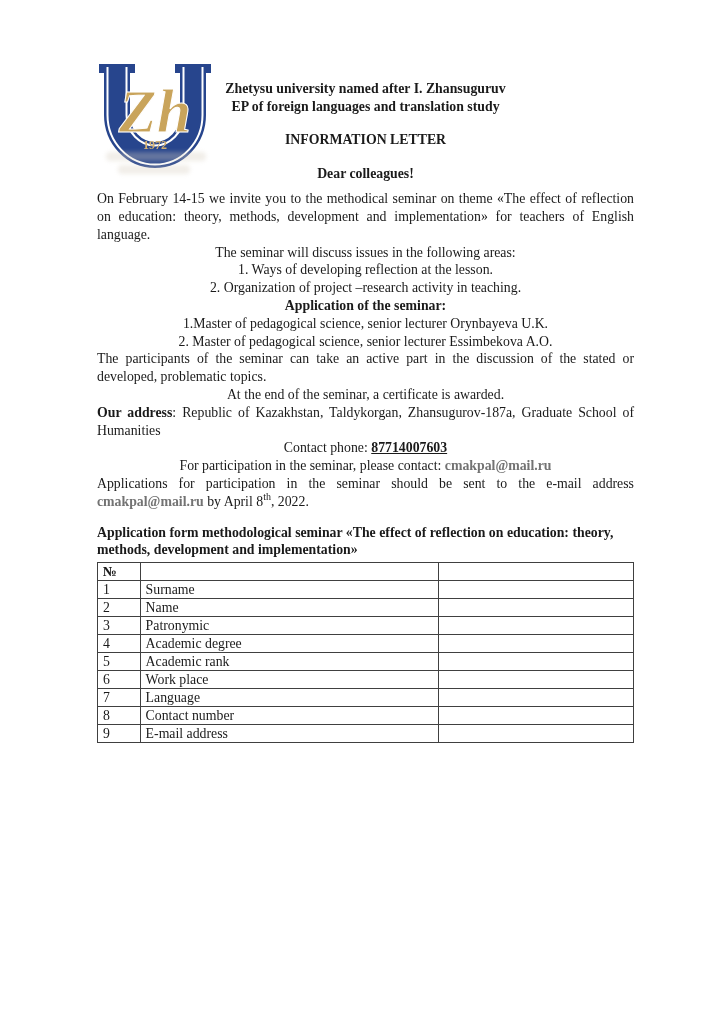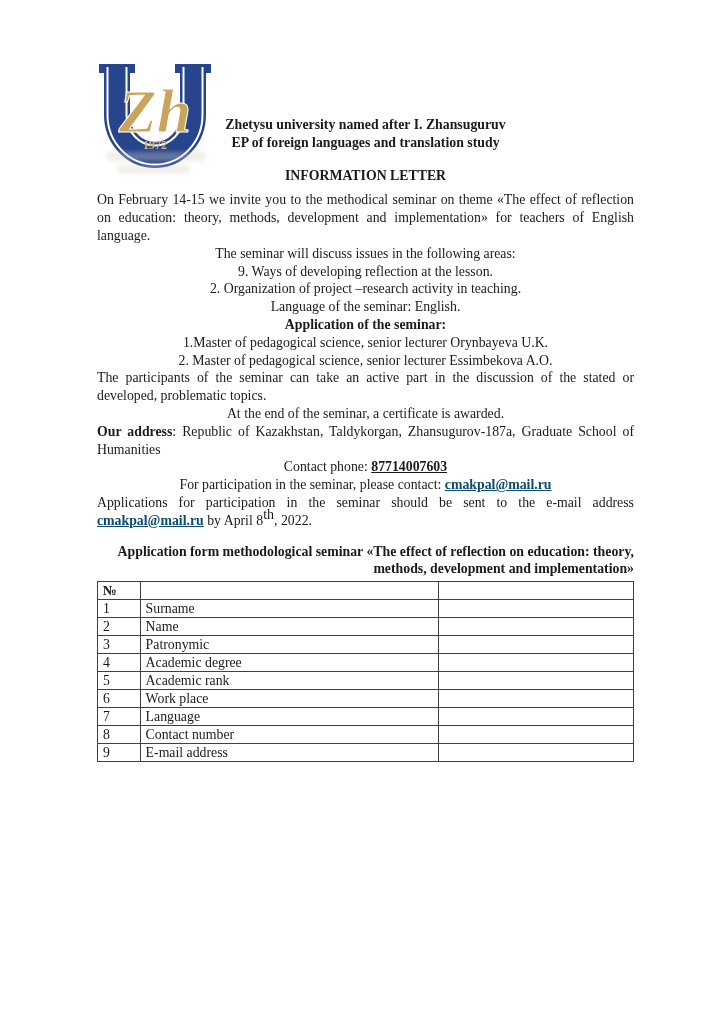--- a/index.html
+++ b/index.html
@@ -29,31 +29,31 @@
   .content {
     position: absolute; left: 97px; top: 0;
     width: 537px;
     font-size: 13.8px; line-height: 17.8px;
   }
   .center { text-align: center; }
   .bold { font-weight: bold; }
   .u { text-decoration: underline; }
   .just { text-align: justify; }
   p { margin: 0; text-align: center; }
-  .uni-block { margin-top: 116px; }
+  .uni-block { margin-top: 80px; }
   .doc-title { margin-top: 15px; }
   .salutation { margin-top: 17px; }
   .body-block { margin-top: 7px; }
   a.link {
-    color: #0c4a6e; font-weight: bold; text-decoration: underline;
+    color: #737373; font-weight: bold; 
     cursor: pointer;
   }
-  sup { font-size: 14px; line-height: 0; }
+  sup { font-size: 10px; line-height: 0; }
   .form-title {
-    margin-top: 13px; font-weight: bold; text-align: right;
+    margin-top: 13px; font-weight: bold; text-align: left;
     line-height: 17px;
   }
   table.app-table {
     border-collapse: collapse;
     margin-top: 4px;
     width: 537px;
     font-size: 13.8px;
   }
   table.app-table td {
     border: 1px solid #404040;
@@ -92,27 +92,27 @@
 
 <div class="content">
 
   <div class="uni-block">
     <div class="center bold">Zhetysu university named after I. Zhansuguruv</div>
     <div class="center bold">EP of foreign languages and translation study</div>
   </div>
 
   <div class="center bold doc-title">INFORMATION LETTER</div>
 
+  <div class="center bold salutation">Dear colleagues!</div>
 
   <div class="body-block">
     <p class="just">On February  14-15 we invite you to the methodical seminar on theme  «The effect of reflection on education: theory, methods, development and implementation» for teachers of English language.</p>
     <p>The seminar will discuss issues in the following areas:</p>
-    <p>9. Ways of developing reflection at the lesson.</p>
+    <p>1. Ways of developing reflection at the lesson.</p>
     <p>2. Organization of project –research  activity  in teaching.</p>
-    <p>Language of the seminar: English.</p>
     <p class="bold">Application of the seminar:</p>
     <p>1.Master of pedagogical science, senior lecturer  Orynbayeva U.K.</p>
     <p>2. Master of pedagogical science, senior lecturer  Essimbekova A.O.</p>
     <p class="just">The participants of the seminar can take an active part in the discussion of the stated or developed, problematic topics.</p>
     <p>At the end of the seminar, a certificate is awarded.</p>
     <p class="just"><b>Our address</b><span>: Republic of Kazakhstan, Taldykorgan, Zhansugurov-187a,  Graduate School of Humanities</span></p>
     <p><span>Contact phone: </span><b class="u">87714007603</b></p>
     <p><span>For participation in the seminar, please contact: </span><a class="link">cmakpal@mail.ru</a></p>
     <p class="just"><span>Applications for participation in the seminar should be sent to the e-mail address </span><a class="link">cmakpal@mail.ru</a><span>  by April 8</span><sup>th</sup><span>, 2022.</span></p>
   </div>

